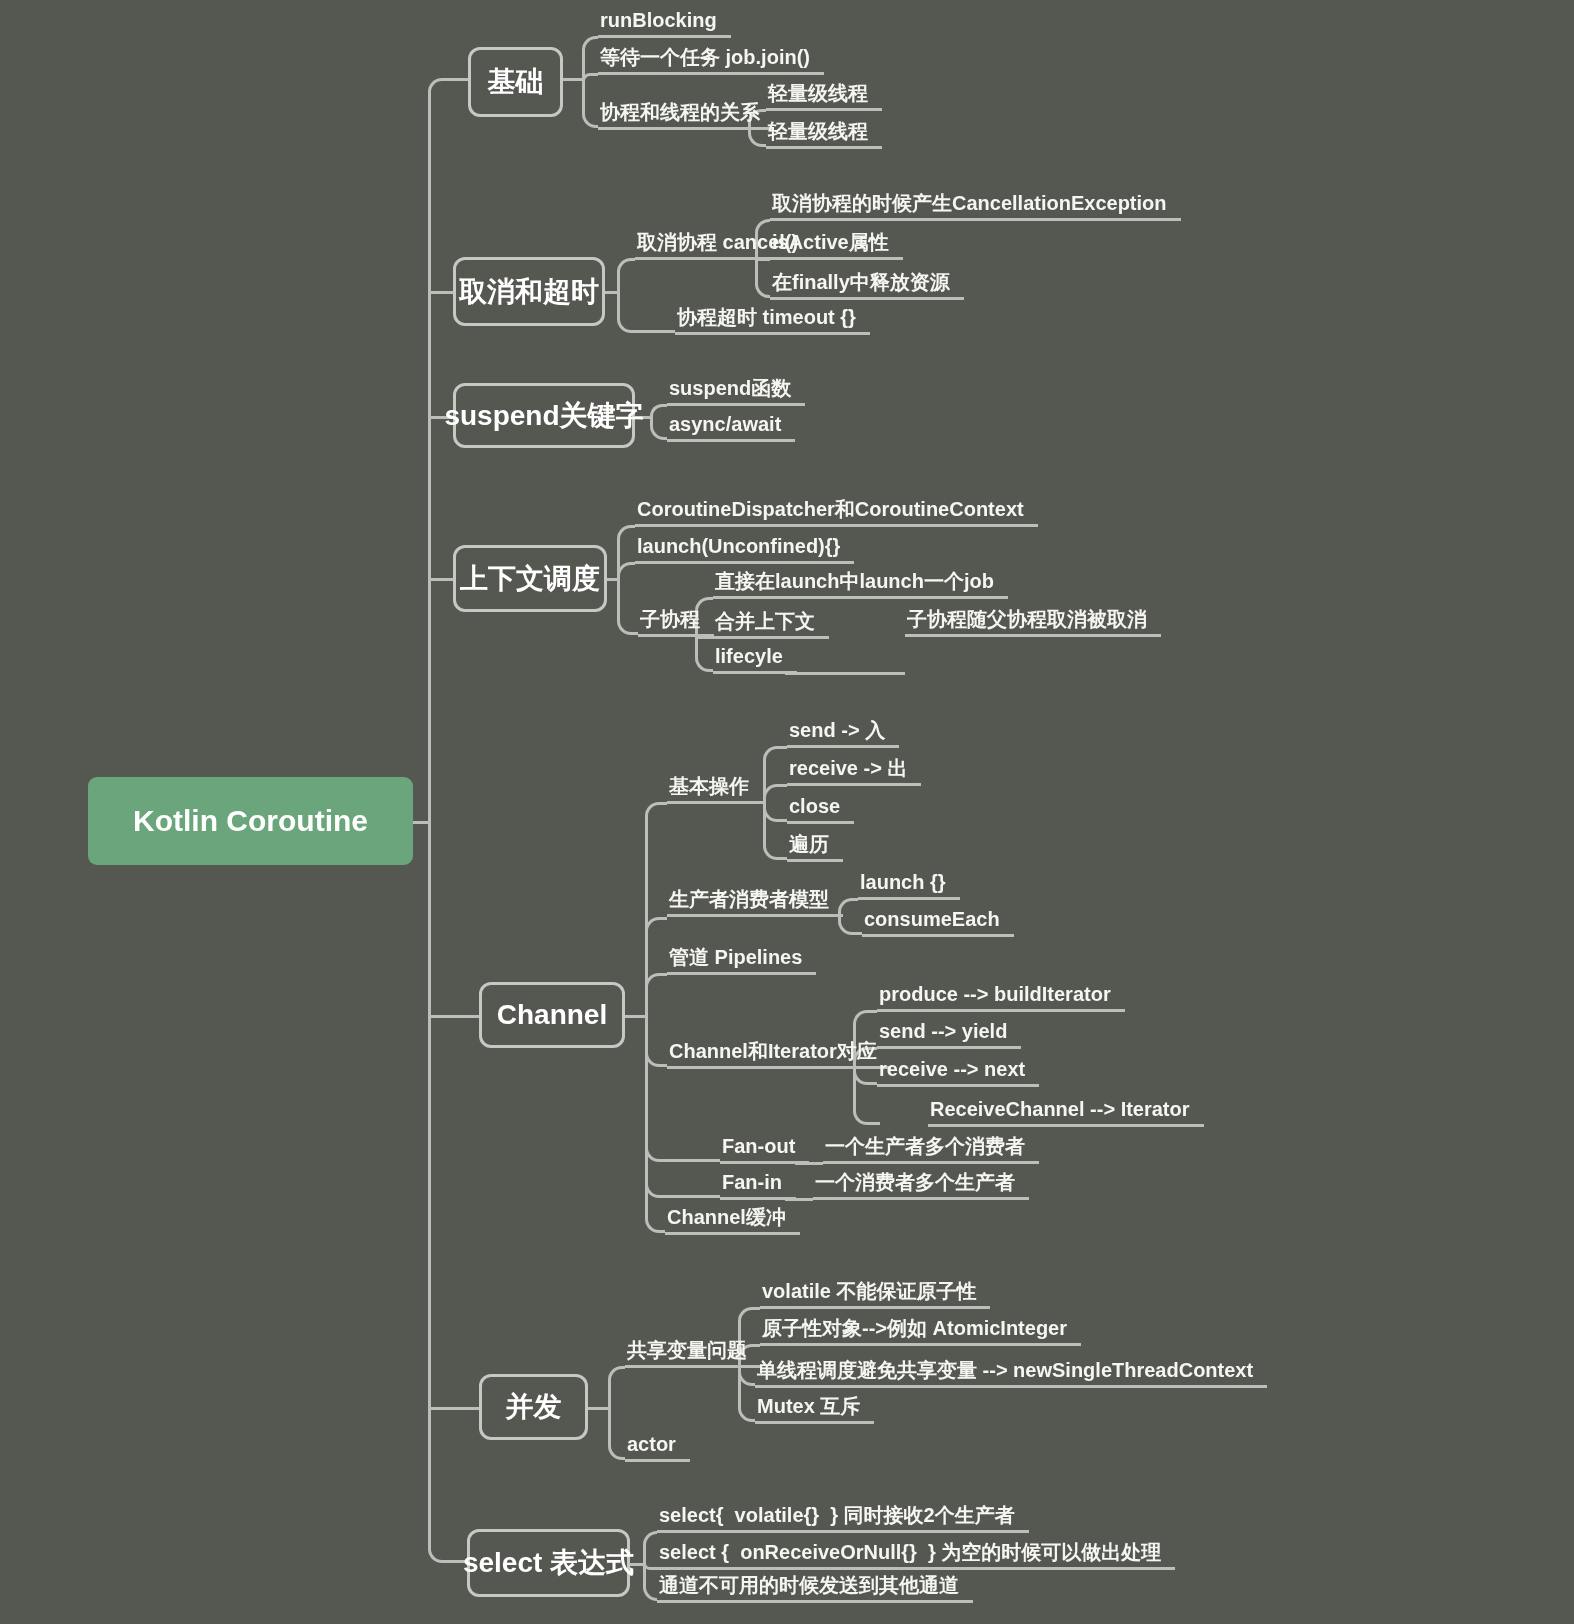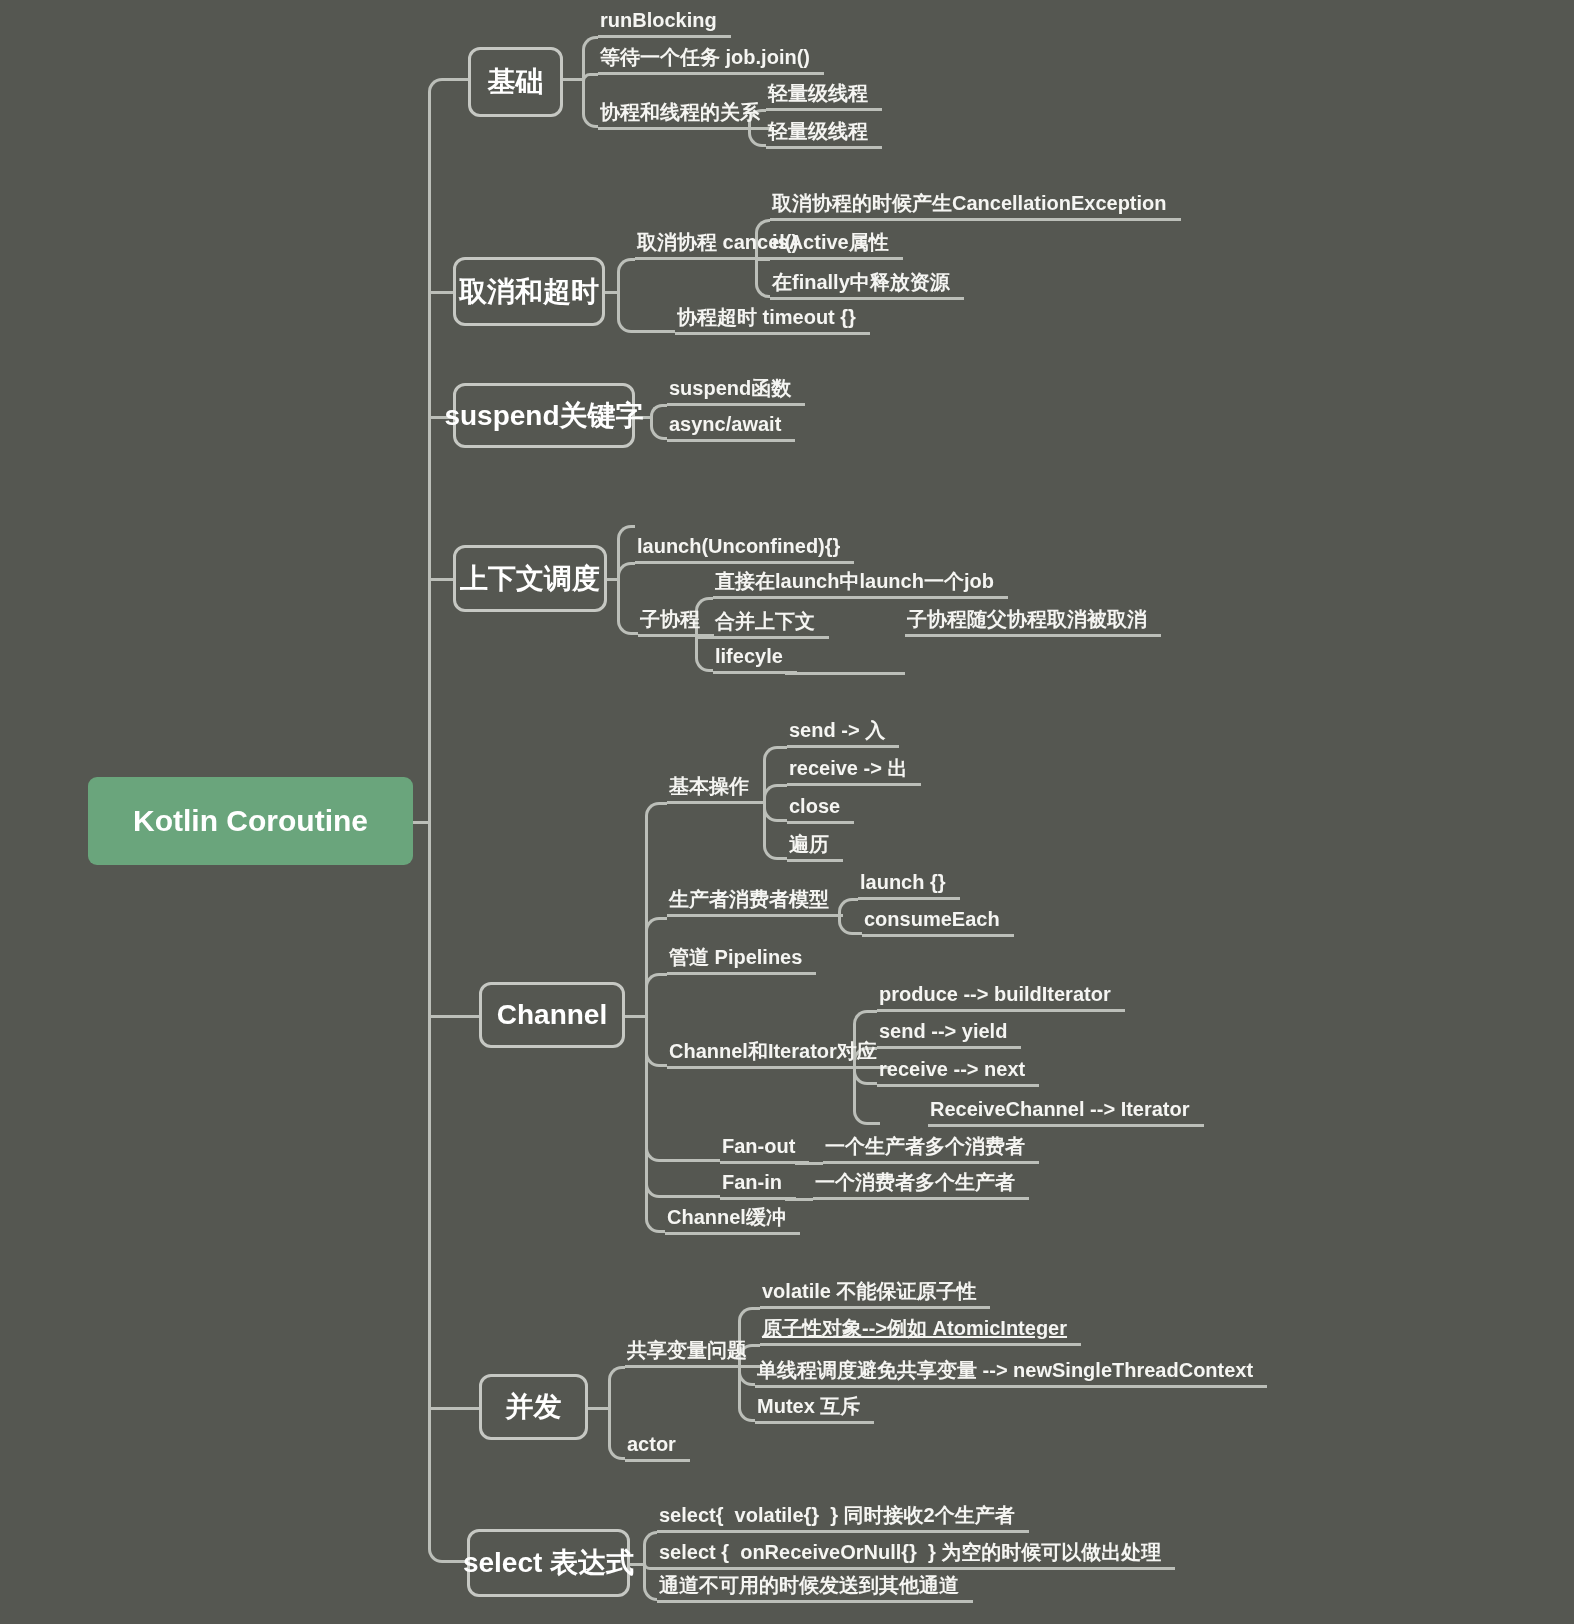--- a/index.html
+++ b/index.html
@@ -111,20 +111,21 @@
 
   <div class="lbl" style="left:635px;top:227px;">取消协程 cancel()</div>
   <div class="lbl" style="left:770px;top:188px;">取消协程的时候产生CancellationException</div>
   <div class="lbl" style="left:770px;top:227px;">isActive属性</div>
   <div class="lbl" style="left:770px;top:267px;">在finally中释放资源</div>
   <div class="lbl" style="left:675px;top:302px;">协程超时 timeout {}</div>
 
   <div class="lbl" style="left:667px;top:373px;">suspend函数</div>
   <div class="lbl" style="left:667px;top:409px;">async/await</div>
 
+  <div class="lbl" style="left:635px;top:494px;">CoroutineDispatcher和CoroutineContext</div>
   <div class="lbl" style="left:635px;top:531px;">launch(Unconfined){}</div>
   <div class="lbl" style="left:638px;top:604px;">子协程</div>
   <div class="lbl" style="left:713px;top:566px;">直接在launch中launch一个job</div>
   <div class="lbl" style="left:713px;top:606px;">合并上下文</div>
   <div class="lbl" style="left:713px;top:641px;">lifecyle</div>
   <div class="lbl" style="left:905px;top:604px;">子协程随父协程取消被取消</div>
 
   <div class="lbl" style="left:667px;top:771px;">基本操作</div>
   <div class="lbl" style="left:787px;top:715px;">send -&gt; 入</div>
   <div class="lbl" style="left:787px;top:753px;">receive -&gt; 出</div>
@@ -140,21 +141,21 @@
   <div class="lbl" style="left:877px;top:1054px;">receive --&gt; next</div>
   <div class="lbl" style="left:928px;top:1094px;">ReceiveChannel --&gt; Iterator</div>
   <div class="lbl" style="left:720px;top:1131px;">Fan-out</div>
   <div class="lbl" style="left:823px;top:1131px;">一个生产者多个消费者</div>
   <div class="lbl" style="left:720px;top:1167px;">Fan-in</div>
   <div class="lbl" style="left:813px;top:1167px;">一个消费者多个生产者</div>
   <div class="lbl" style="left:665px;top:1202px;">Channel缓冲</div>
 
   <div class="lbl" style="left:625px;top:1335px;">共享变量问题</div>
   <div class="lbl" style="left:760px;top:1276px;">volatile 不能保证原子性</div>
-  <div class="lbl" style="left:760px;top:1313px;text-decoration:underline;">原子性对象--&gt;例如 AtomicInteger</div>
+  <div class="lbl" style="left:760px;top:1313px;">原子性对象--&gt;例如 AtomicInteger</div>
   <div class="lbl" style="left:755px;top:1355px;">单线程调度避免共享变量 --&gt; newSingleThreadContext</div>
   <div class="lbl" style="left:755px;top:1391px;">Mutex 互斥</div>
   <div class="lbl" style="left:625px;top:1429px;">actor</div>
 
   <div class="lbl" style="left:657px;top:1500px;">select{  volatile{}  } 同时接收2个生产者</div>
   <div class="lbl" style="left:657px;top:1570px;">通道不可用的时候发送到其他通道</div>
   <div class="lbl" style="left:657px;top:1537px;">select {  onReceiveOrNull{}  } 为空的时候可以做出处理</div>
 
 </div>
 

